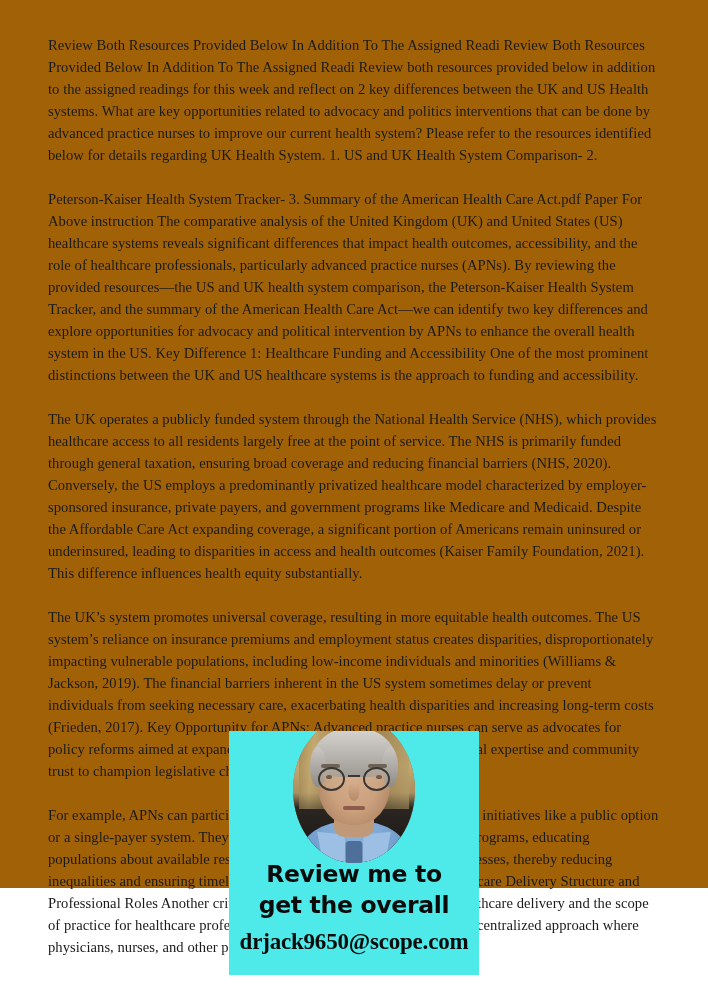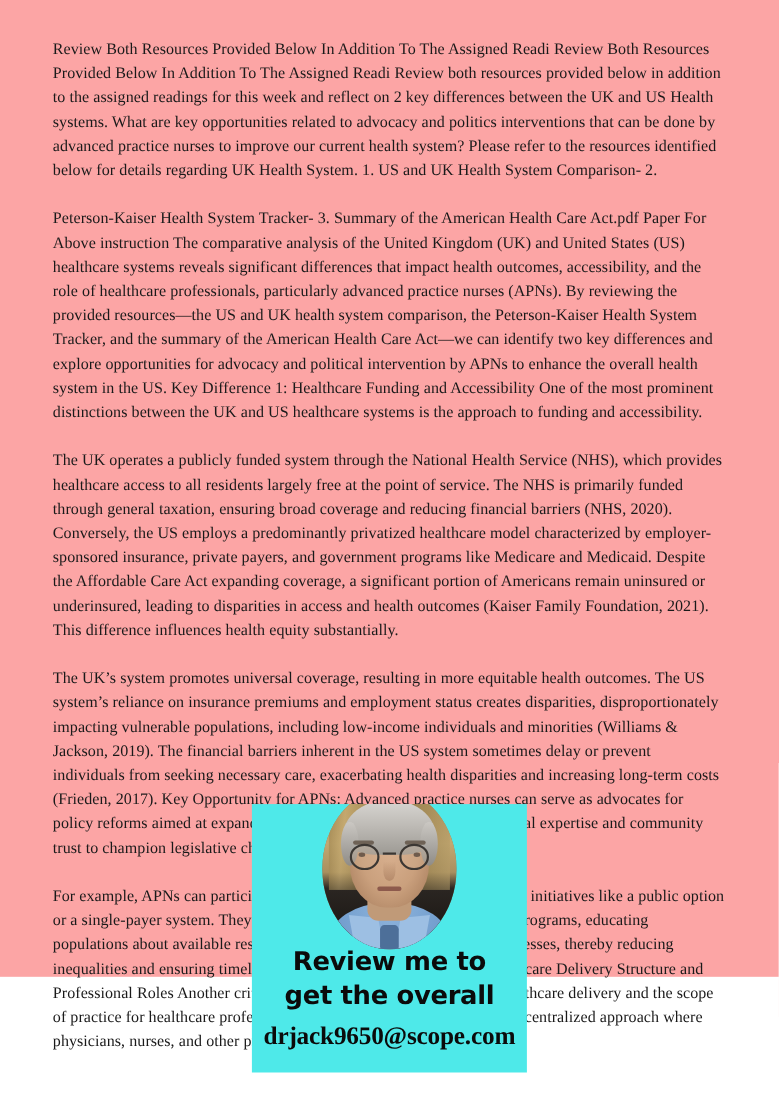--- a/index.html
+++ b/index.html
@@ -14,21 +14,21 @@
     overflow: hidden;
     font-family: "Liberation Serif", "DejaVu Serif", serif;
   }
 
   #page {
     position: absolute;
     left: 0;
     top: 0;
     width: 708px;
     height: 888px;
-    background: #fca5a5;
+    background: #a16207;
   }
 
   #doc-body {
     position: absolute;
     left: 48px;
     top: 34px;
     width: 612px;
   }
 
   .para {

